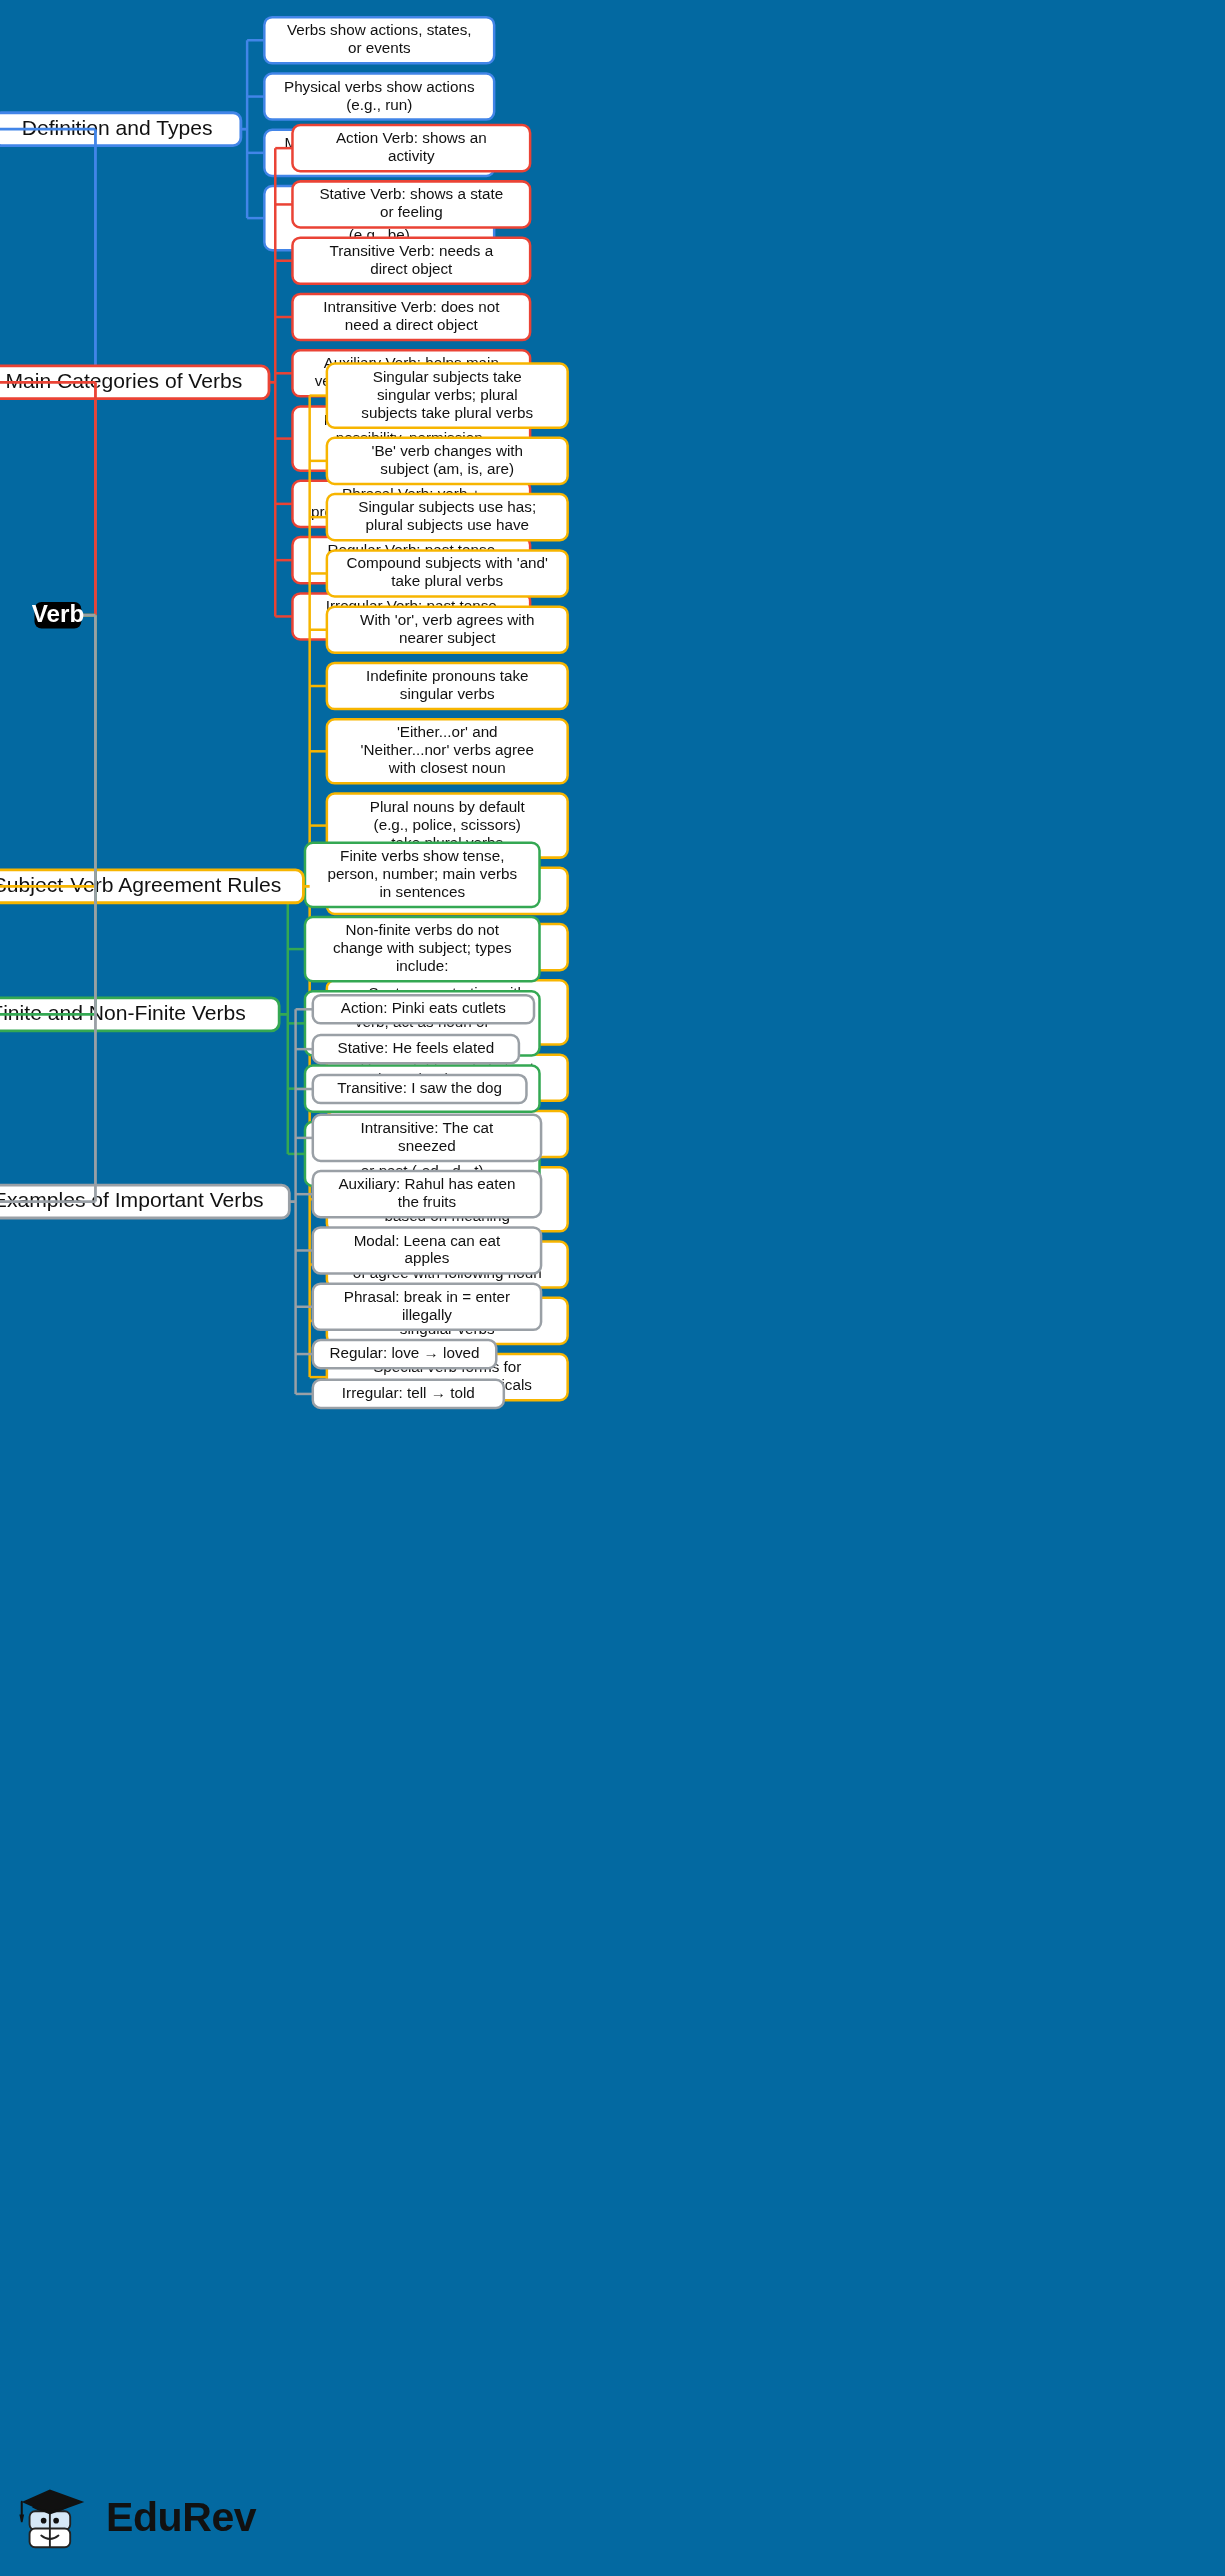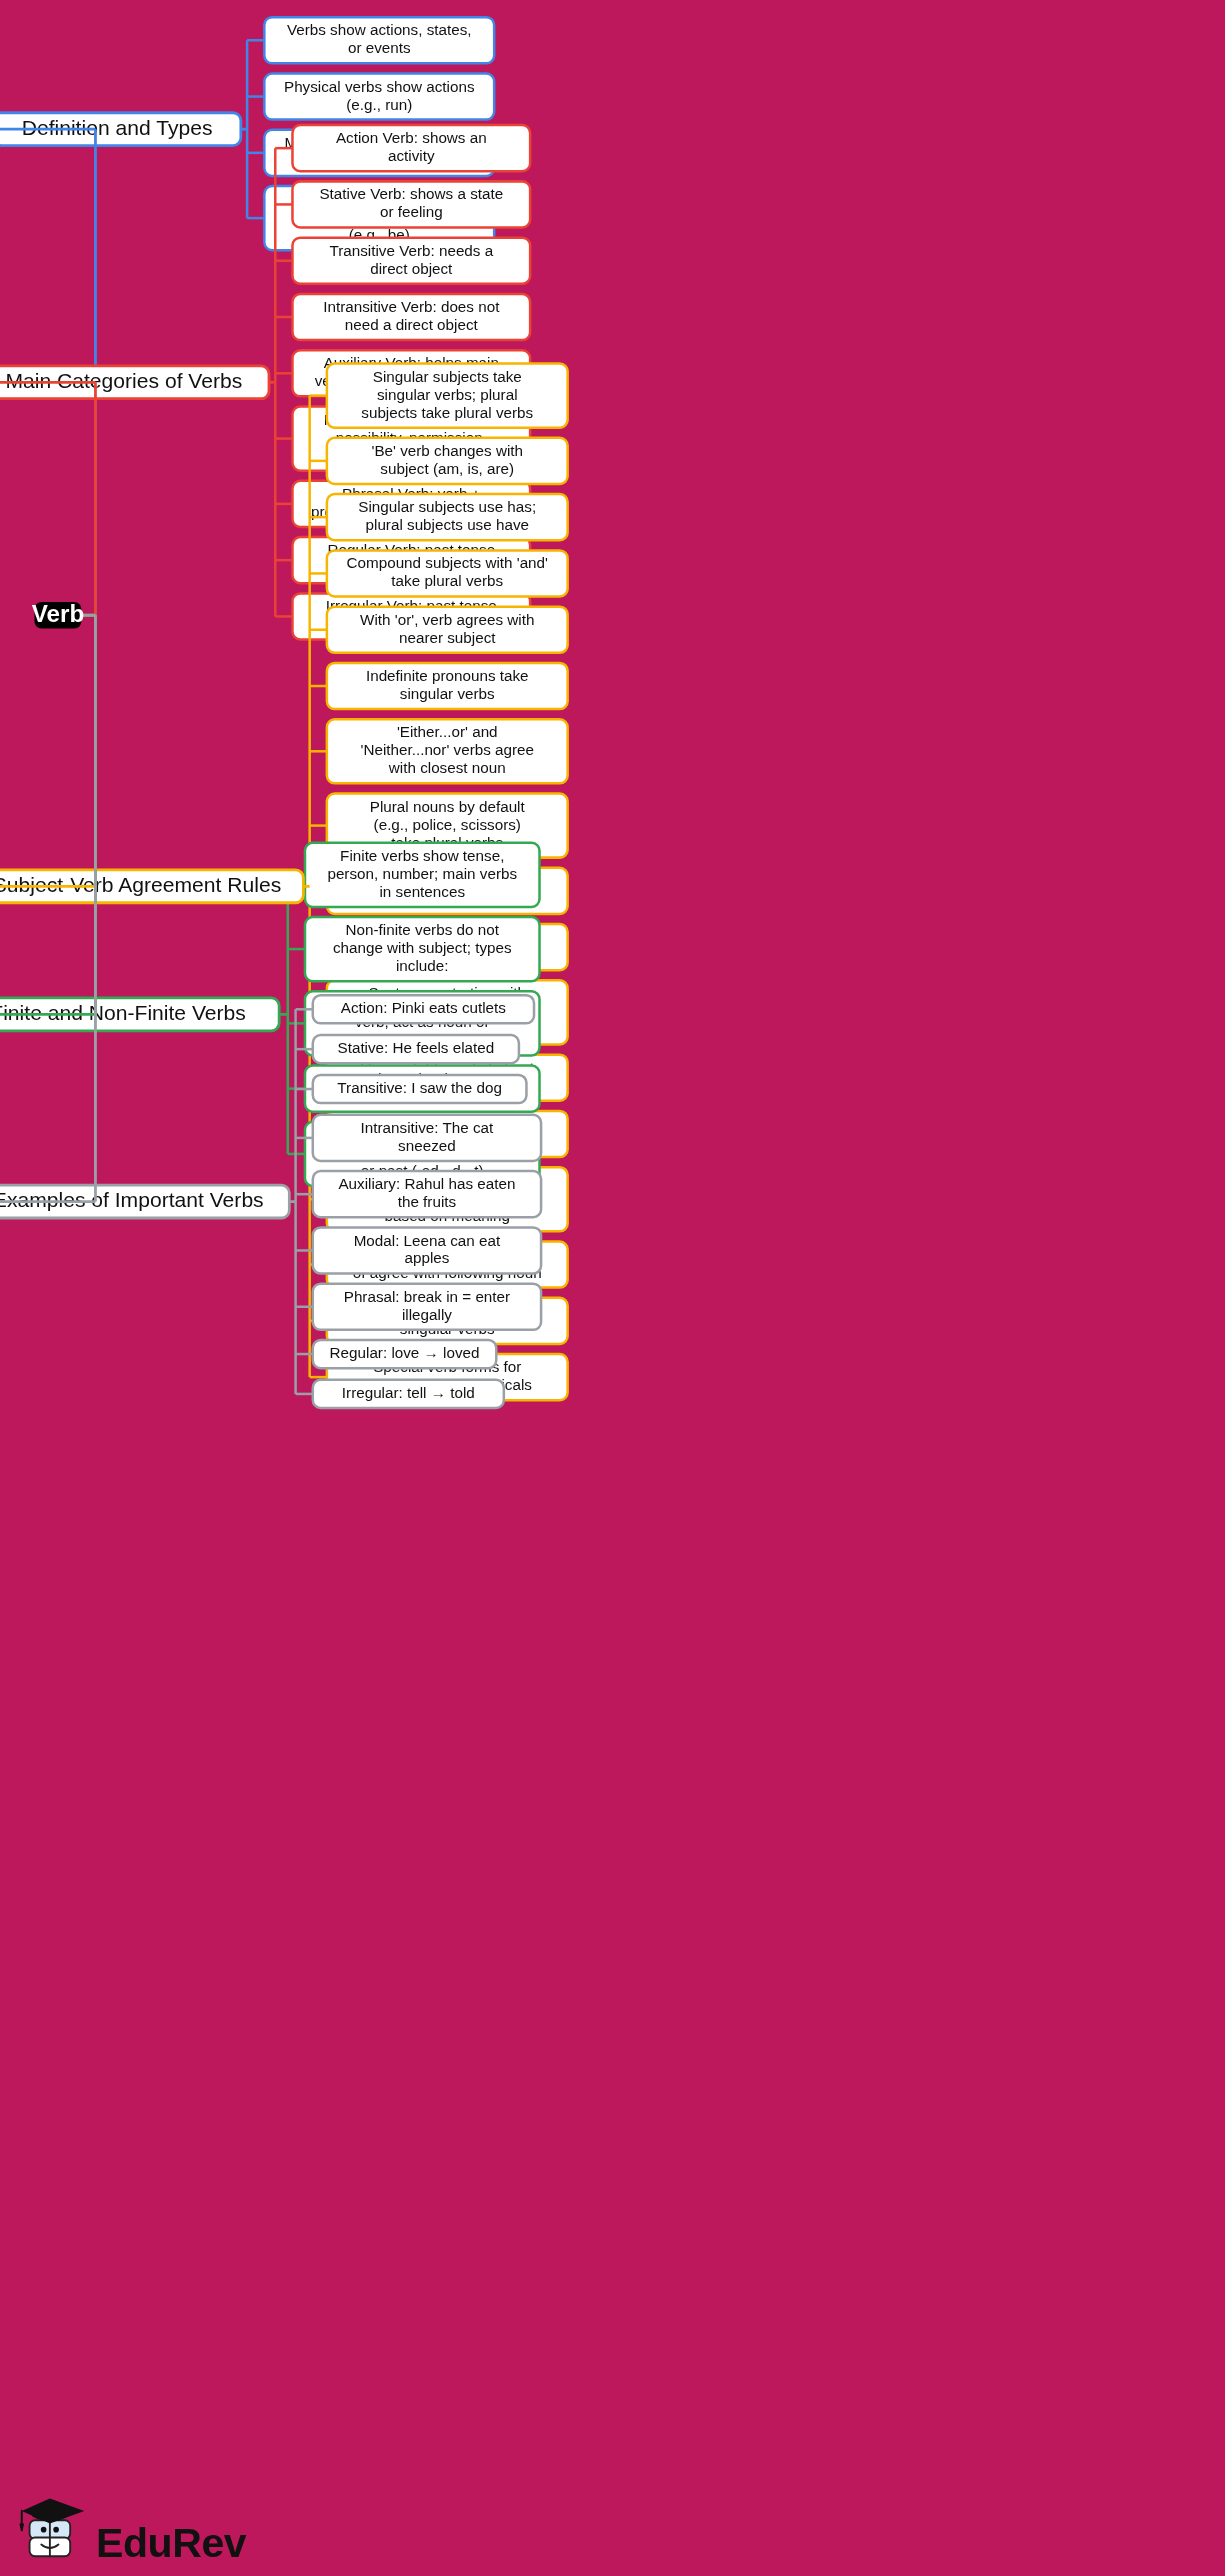--- a/index.html
+++ b/index.html
@@ -5,21 +5,21 @@
 <style>
   html,body{margin:0;padding:0;background:#ffffff;}
   body{
     font-family:"Liberation Sans", sans-serif;
     -webkit-font-smoothing:antialiased;
   }
   #mindmap-root{
     position:relative;
     width:1226px;
     height:2576px;
-    background:#be185d;
+    background:#0369a1;
     overflow:hidden;
   }
   svg#map-canvas{
     position:absolute;
     left:0; top:0;
     width:1226px;
     height:2576px;
     display:block;
   }
   .connector{fill:none;stroke-linecap:butt;stroke-linejoin:miter;}
@@ -34,22 +34,22 @@
   .branch-text{font-size:27px;}
   .root-text{font-size:31px;font-weight:bold;fill:#ffffff;}
   
   #edurev-logo{
     position:absolute;
     left:17px;
     top:2470px;
     width:250px;
     height:94px;
     display:flex;
-    align-items:flex-end;
-    gap:7px;
+    align-items:center;
+    gap:17px;
   }
   #edurev-logo .logo-mark{width:72px;height:75px;flex:0 0 auto;}
   #edurev-logo .logo-word{
     font-family:"Liberation Sans", sans-serif;
     font-size:41px;
     font-weight:bold;
     color:#111111;
     letter-spacing:-0.4px;
     line-height:1;
   }

